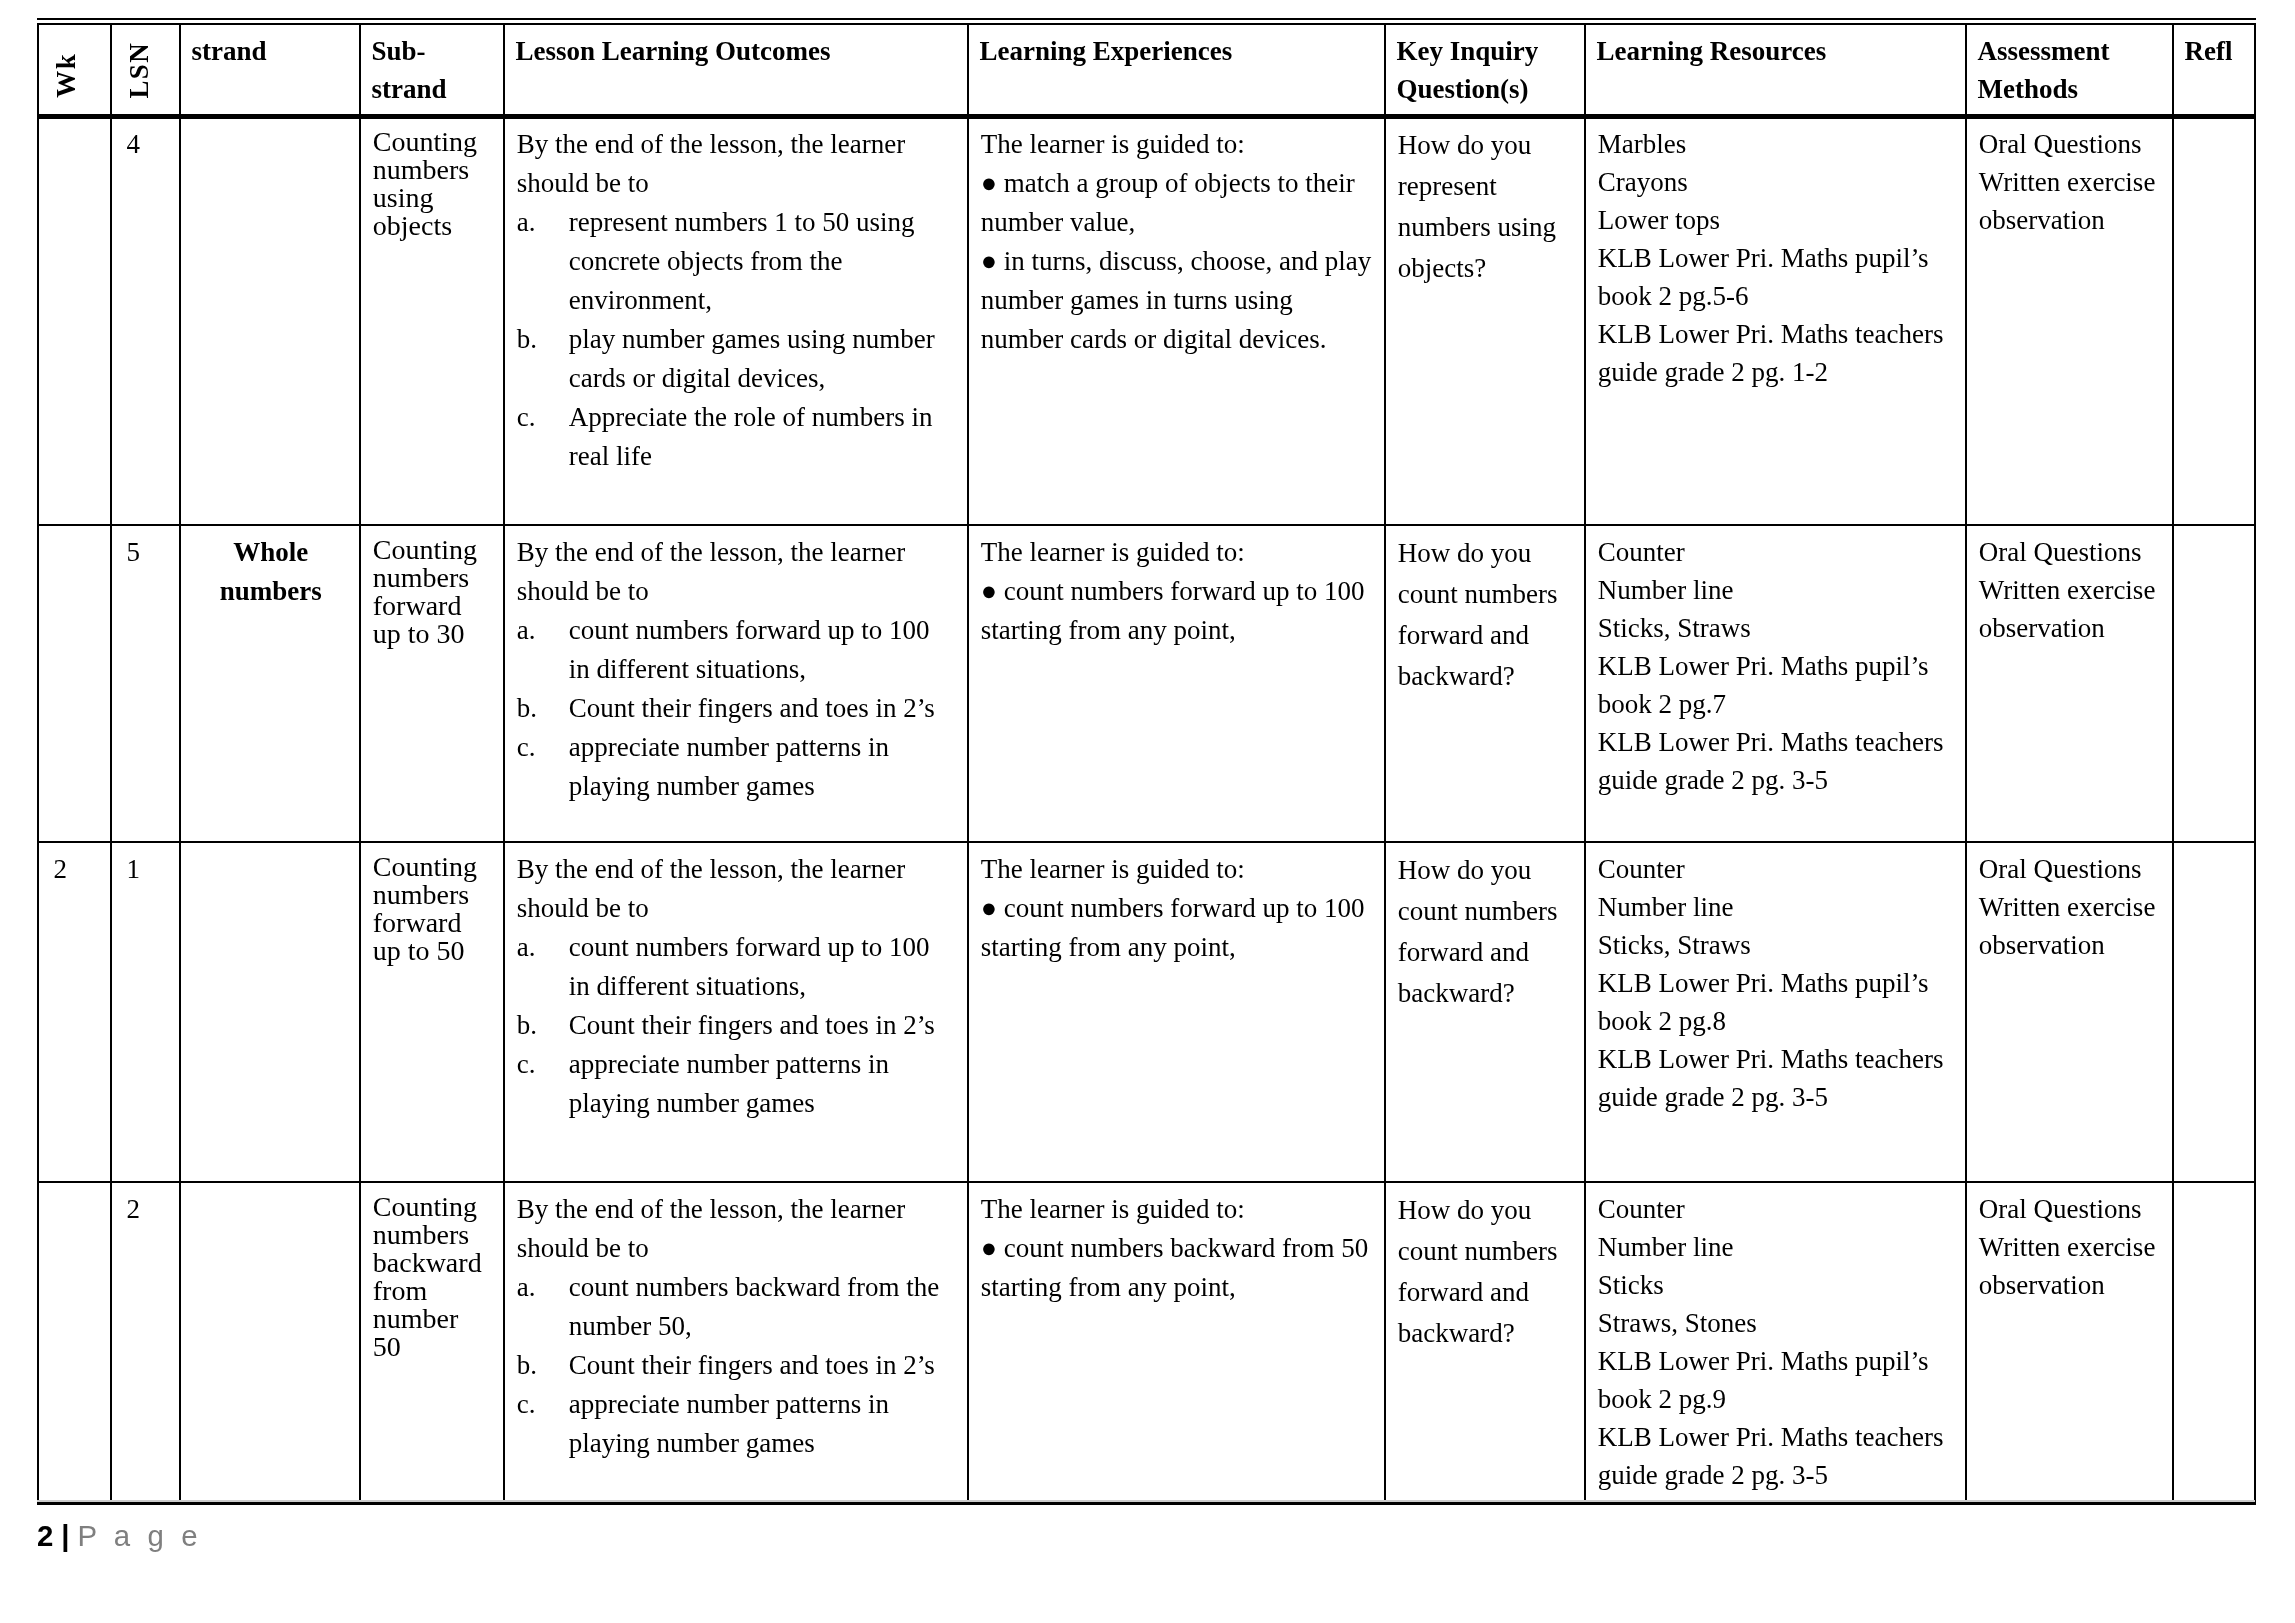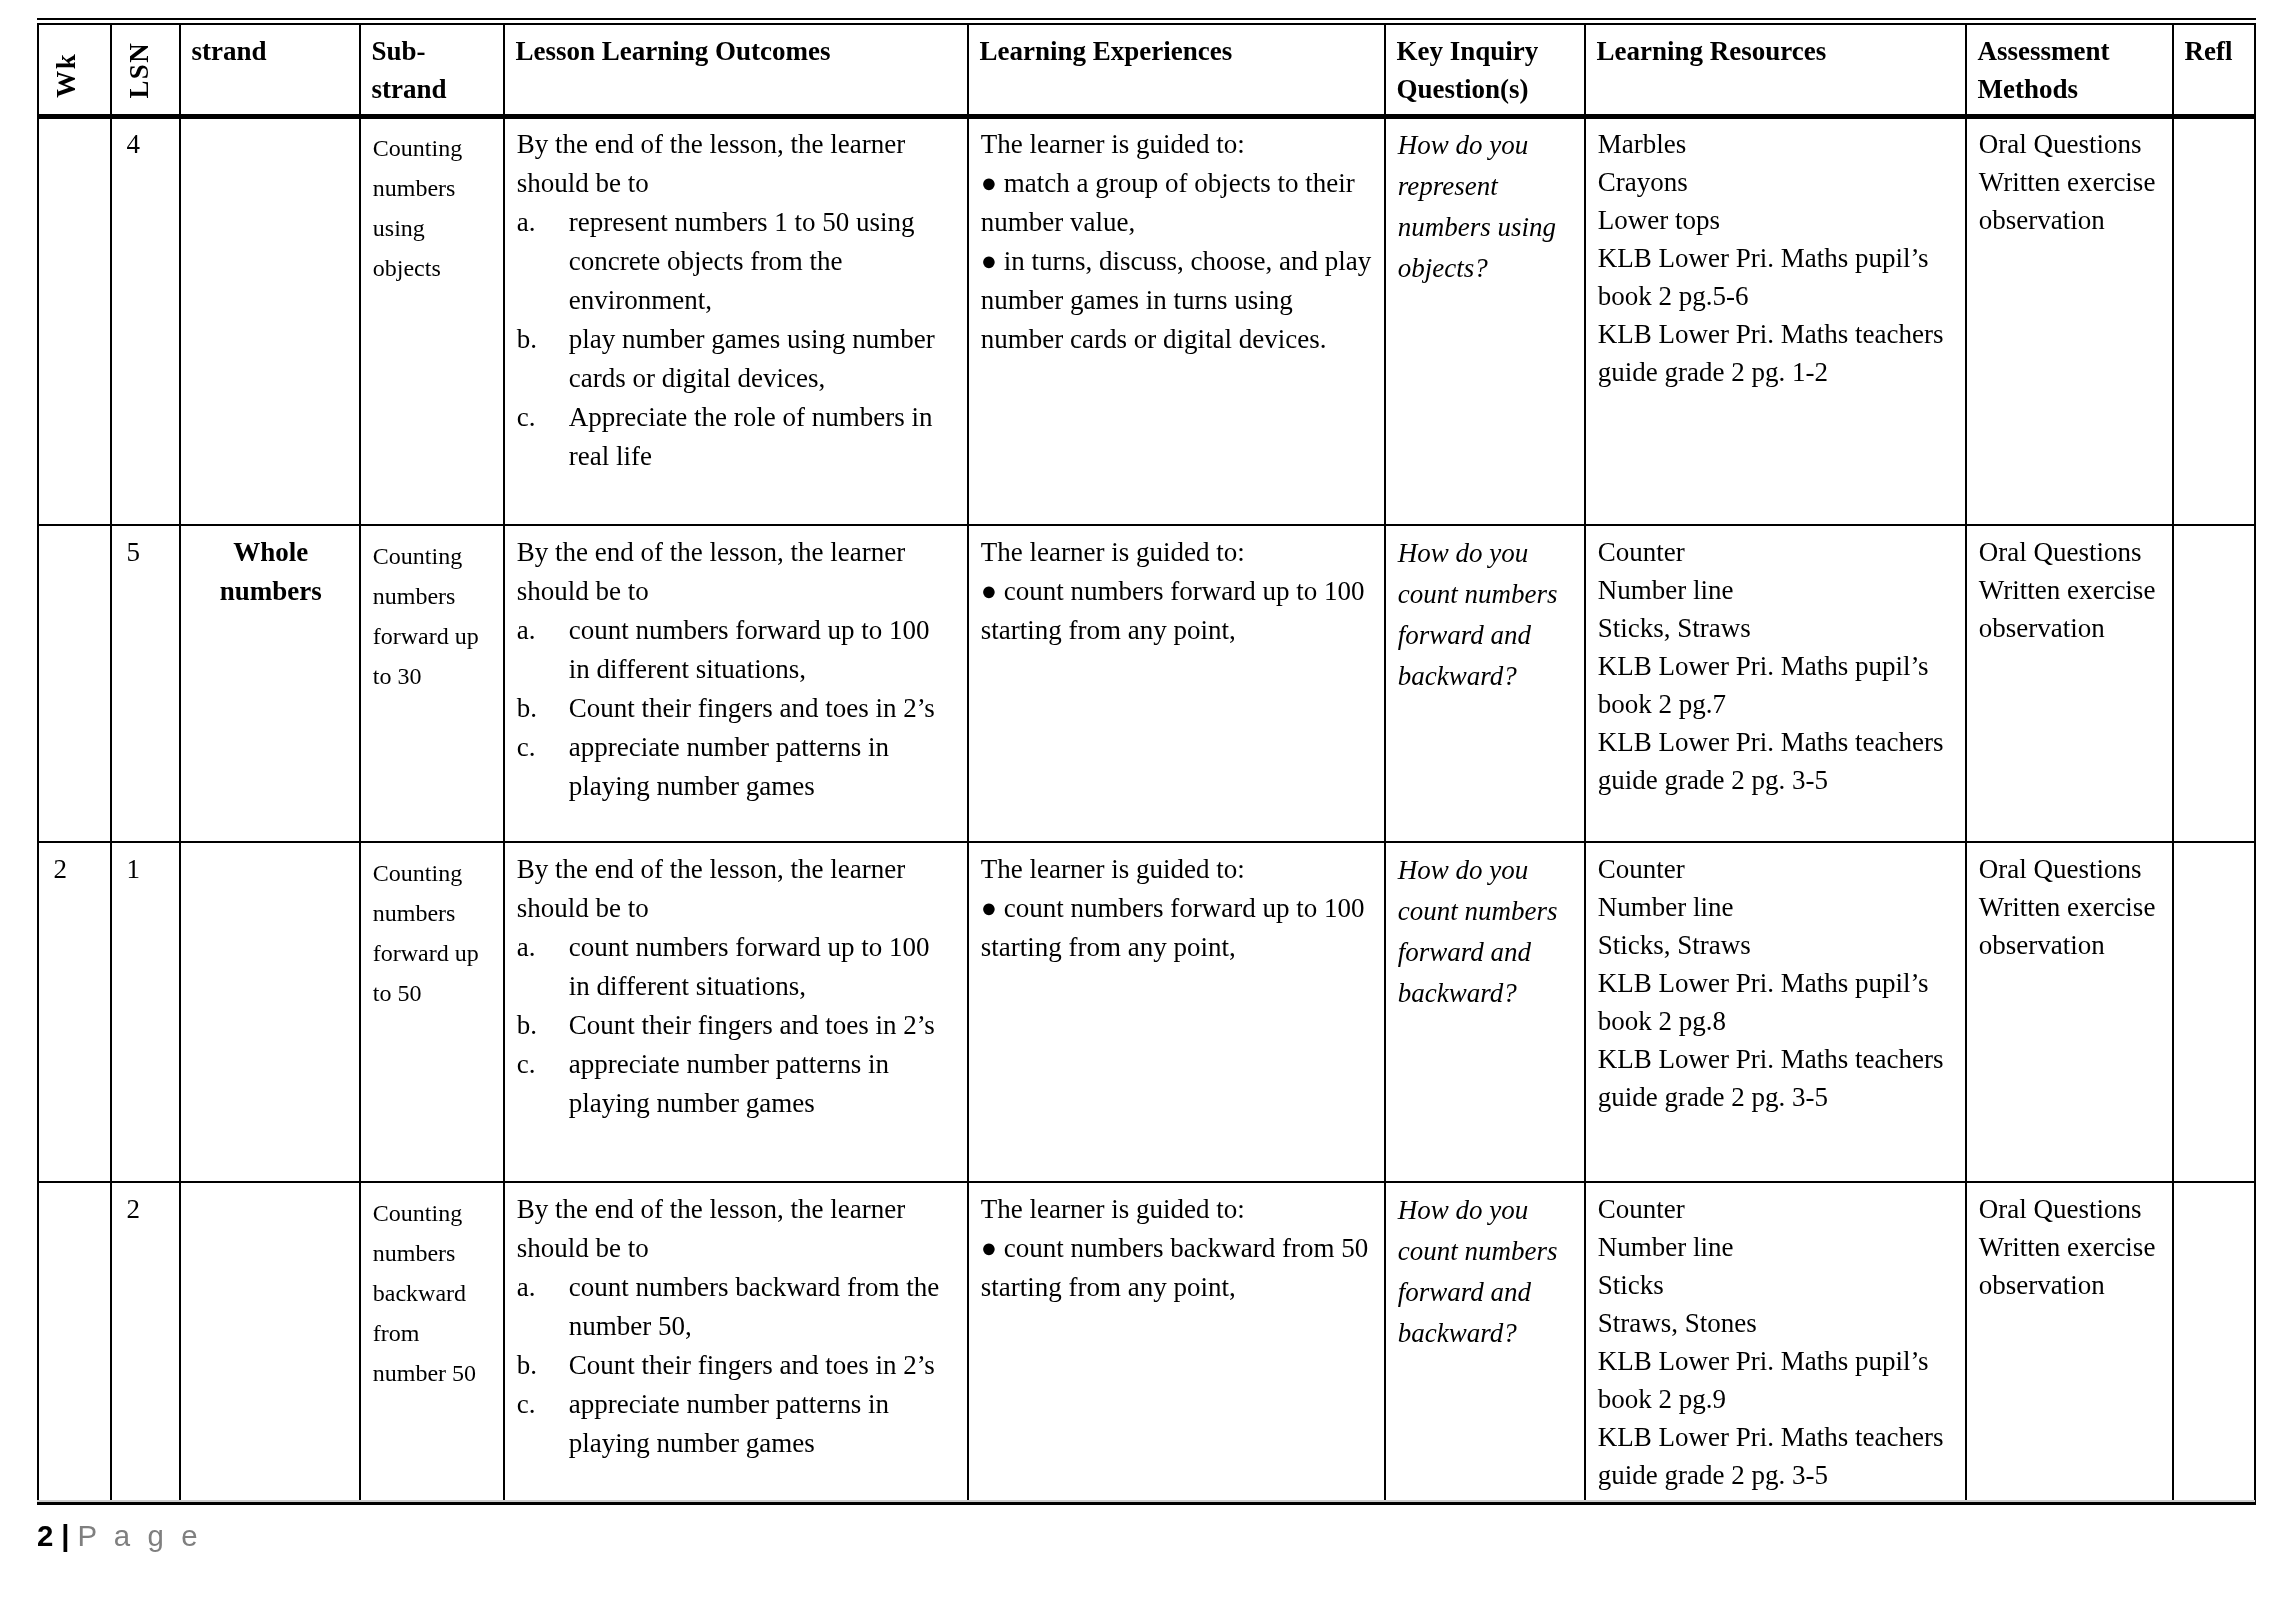--- a/index.html
+++ b/index.html
@@ -29,24 +29,24 @@
   tbody tr:nth-child(1){ height:409px; }
   tbody tr:nth-child(2){ height:317px; }
   tbody tr:nth-child(3){ height:340px; }
   tbody tr:nth-child(4){ height:302px; }
   tbody tr:last-child td { border-bottom:5.9px solid #000; }
 
   td { font-size:27px; line-height:39px; padding:6.5px 10.5px 6.5px 11.8px; }
   td.col-wk, td.col-lsn { padding-left:14.4px; }
   td.col-strand { font-size:27px; }
   td.col-strand .bold { font-weight:bold;text-align:center; }
-  td.col-sub_strand { font-size:24px; line-height:40px; padding-top:9.2px; }
+  td.col-sub_strand { font-size:28px; line-height:28px; padding-top:9.2px; }
   td.col-resources { line-height:38px; }
   td.col-assessment { line-height:38px; }
-  td.col-kiq { line-height:41px;font-style:italic; }
+  td.col-kiq { line-height:41px; }
 
   th.rot { vertical-align:bottom; padding:5.2px 6.5px 5.2px 9.2px; }
   th.rot span {
     display:inline-block;
     writing-mode:vertical-rl;
     transform:rotate(180deg);
     font-size:27px; letter-spacing:1.3px;
   }
 
   .item { display:flex; }

